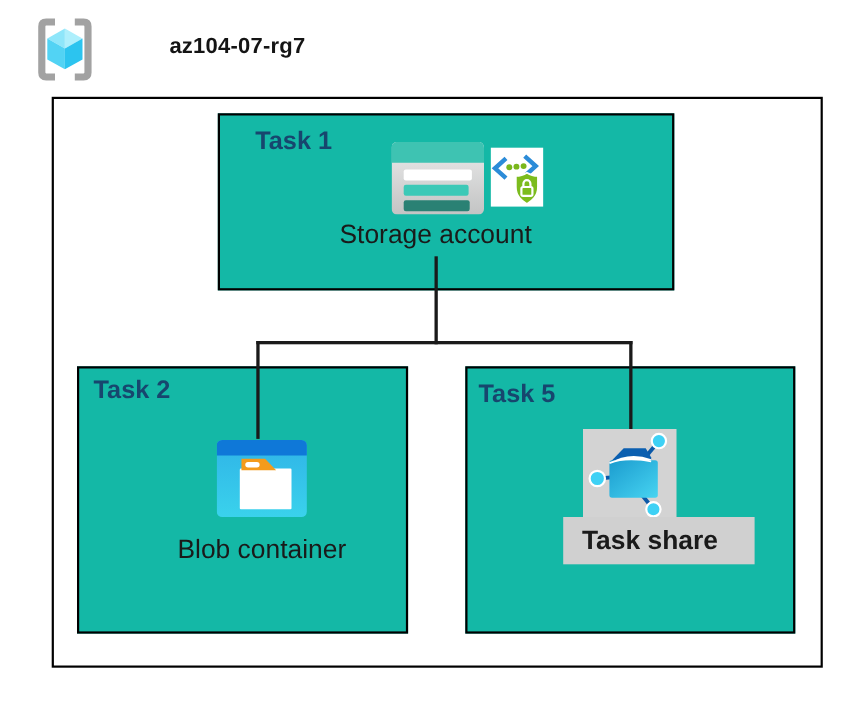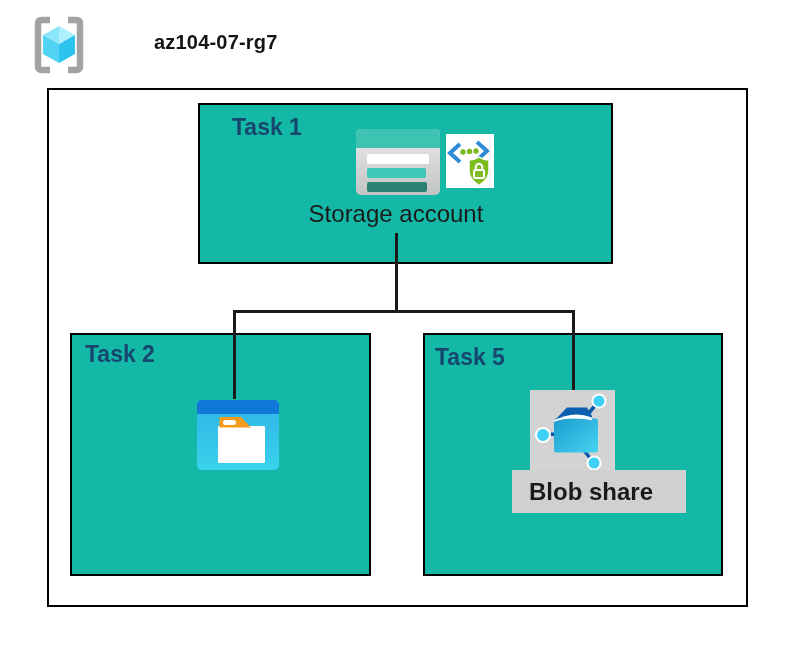--- a/index.html
+++ b/index.html
@@ -113,20 +113,21 @@
             <stop offset="1" stop-color="#3ad2ec"></stop>
         </linearGradient>
       </defs>
       <rect x="0" y="0" width="82" height="70" rx="5" fill="url(#bcBody)"></rect>
       <path d="M5 0 h72 a5 5 0 0 1 5 5 v9 h-82 v-9 a5 5 0 0 1 5 -5 z" fill="#0f78d8"></path>
       <rect x="21" y="26" width="47" height="37" rx="1" fill="#ffffff"></rect>
       <path d="M22.5 17 h21.5 l10 10.5 h-31.5 z" fill="#f49b1c"></path>
       <rect x="26" y="20" width="13" height="5" rx="2.5" fill="#ffffff"></rect>
     </svg>
 
+    <span class="res-label" style="left:166px;top:151px">Blob container</span>
   </div>
 
   <div class="task-box task3">
     <span class="task-label" style="left:10px;top:9px">Task 5</span>
 
     <div class="fs-icon-bg">
       <svg width="85" height="80" viewBox="0 0 85 80">
         <defs>
           <linearGradient id="fsBody" x1="0" y1="0" x2="1" y2="1">
             <stop offset="0" stop-color="#1b9ccf"></stop>
@@ -140,17 +141,17 @@
         <path d="M24 31 Q42 20 62 27.5 L62 31 Z" fill="#ffffff"></path>
         <rect x="24" y="28.5" width="44" height="34" rx="2.5" fill="url(#fsBody)"></rect>
         <path d="M24 31 Q40 24.5 62 29.5" fill="none" stroke="#ffffff" stroke-width="1.6"></path>
         <circle cx="69" cy="11" r="6.5" fill="#3ed1f5" stroke="#ffffff" stroke-width="2"></circle>
         <circle cx="13" cy="45" r="7" fill="#3ed1f5" stroke="#ffffff" stroke-width="2"></circle>
         <circle cx="64" cy="73" r="6.5" fill="#3ed1f5" stroke="#ffffff" stroke-width="2"></circle>
       </svg>
     </div>
 
     <div class="fs-label-band">
-      <span class="txt">Blob share</span>
+      <span class="txt">Task share</span>
     </div>
   </div>
 
 </div>
 
 </body></html>

